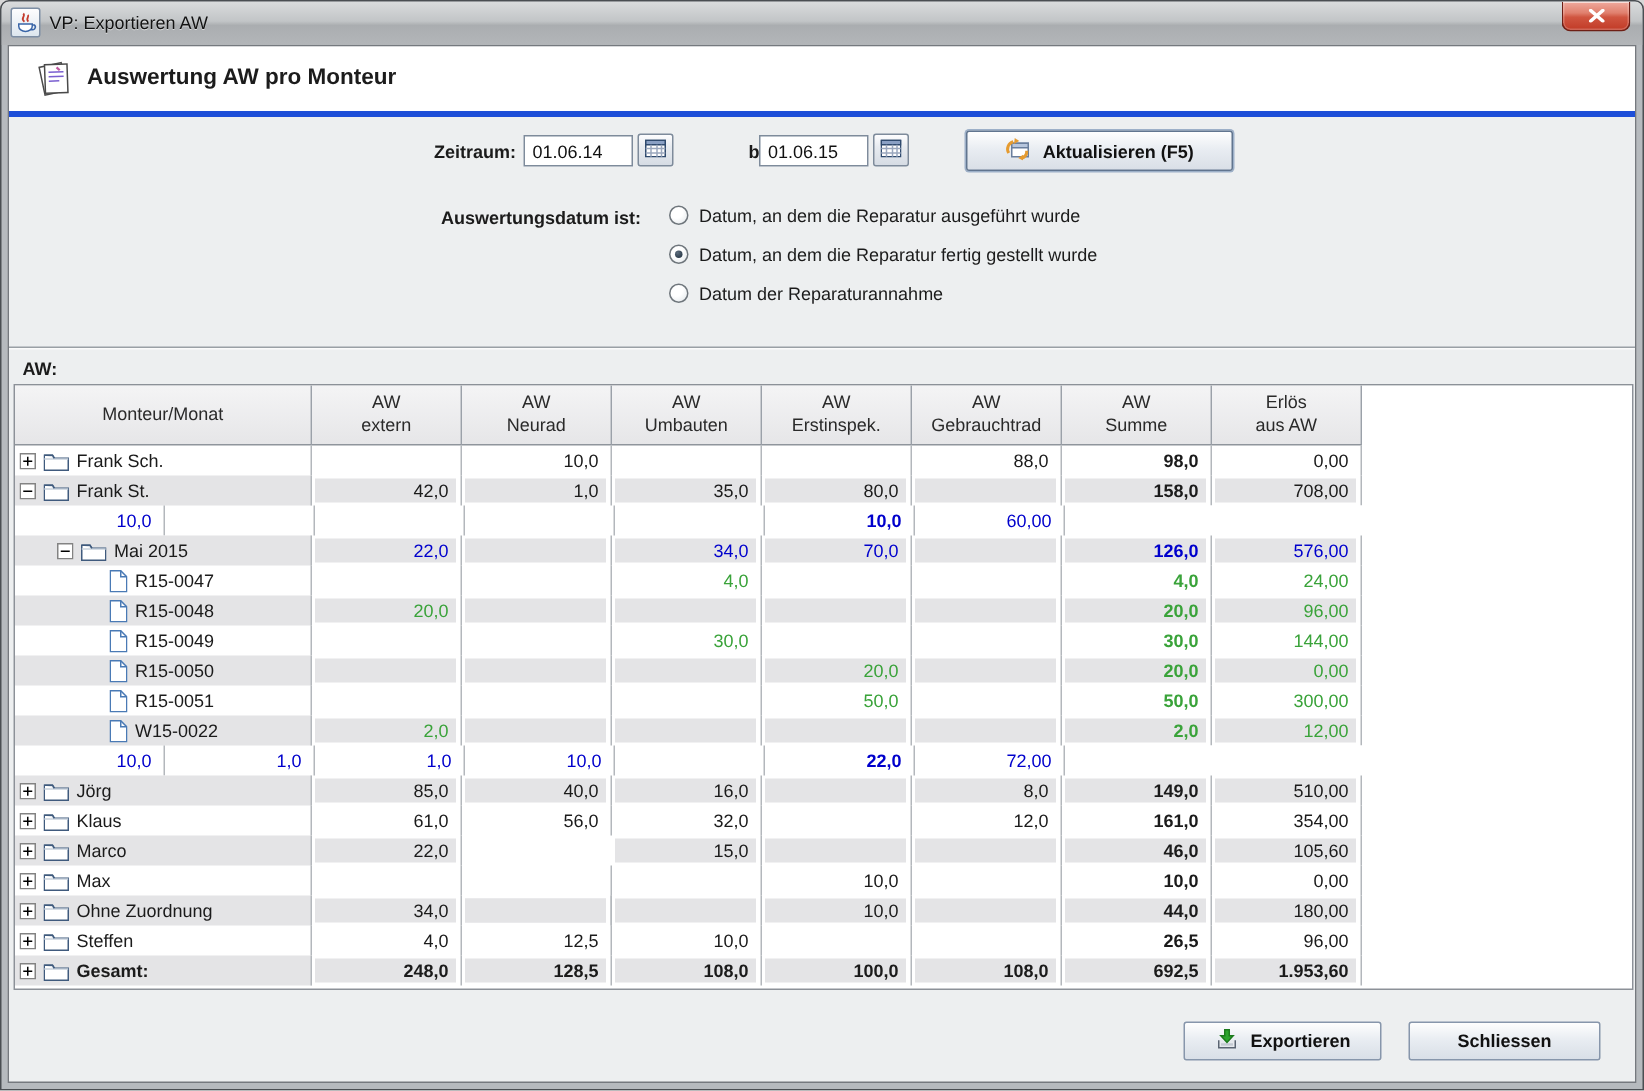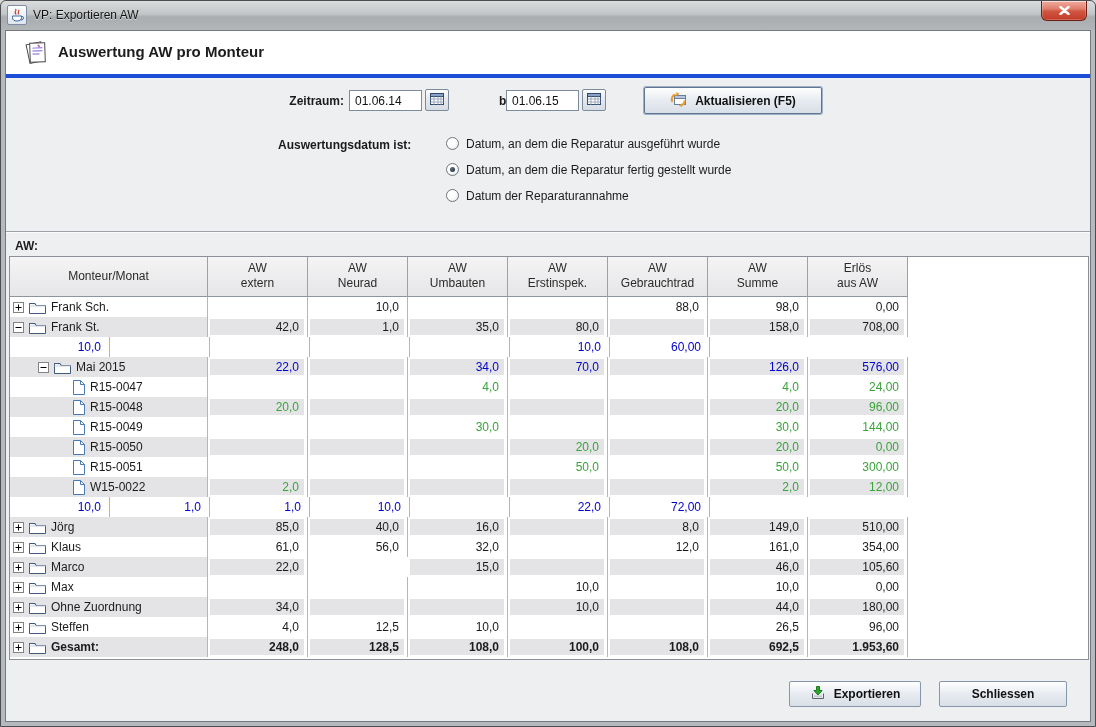--- a/index.html
+++ b/index.html
@@ -43,21 +43,21 @@
     border:1px solid #7e8b9b;border-radius:2px;display:flex;align-items:center;justify-content:center;
     padding:0;cursor:pointer;}
   .cb-from{left:419px;}
   .cb-to{left:576px;}
   .lbl-bis{left:452px;top:63px;padding-left:41px;}
   .refresh-btn{position:absolute;left:638px;top:56px;width:178px;height:27px;
     background:linear-gradient(180deg,#fefefe,#e9edf2 45%,#d9dfe7);
     border:1px solid #61758f;border-radius:2px;box-shadow:0 0 0 1px #9db0c8;
     font-family:"Liberation Sans",sans-serif;font-size:12px;font-weight:bold;color:#111;
     display:flex;align-items:center;justify-content:center;gap:8px;cursor:pointer;}
-  .lbl-awd{left:272px;top:107px;text-align:center;}
+  .lbl-awd{left:288px;top:107px;text-align:center;}
   .radio-row{position:absolute;left:440px;height:17px;display:flex;align-items:center;gap:7px;cursor:pointer;}
   .radio-circle{width:13px;height:13px;border-radius:50%;border:1px solid #6f767c;
     background:radial-gradient(circle at 35% 30%,#ffffff 40%,#dfe4e8);flex:none;position:relative;}
   .radio-circle .dot{display:none;}
   .radio-circle.checked .dot{display:block;position:absolute;left:3px;top:3px;width:5px;height:5px;
     border-radius:50%;background:radial-gradient(circle at 35% 30%,#5d6d7d,#1d2c3b);}
   .separator{position:absolute;left:0;right:0;top:200px;height:2px;
     border-top:1px solid #9aa0a5;border-bottom:1px solid #fbfbfb;}
   .aw-caption{left:9px;top:208px;}
   
@@ -75,21 +75,21 @@
   .td.tree{display:flex;align-items:center;overflow:hidden;white-space:nowrap;}
   .lv0{padding-left:3px;}.lv1{padding-left:28px;}.lv2{padding-left:63px;}
   .expander{width:11px;height:11px;flex:none;margin-right:5px;display:inline-flex;cursor:pointer;}
   .ticon{flex:none;margin-right:5px;display:inline-flex;}
   .striped .td.tree{background:#e4e4e6;}
   .val{margin:2px 3px 2px 2px;height:16px;line-height:16px;text-align:right;padding-right:5px;
     background:#fff;}
   .striped .val{background:#e4e4e6;}
   .c-blue{color:#0000cc;}
   .c-green{color:#3aa33a;}
-  .bold{font-weight:normal;}
+  .bold{font-weight:bold;}
   .rbold .tlabel,.rbold .val{font-weight:bold;}
   
   .btn{position:absolute;top:650px;height:26px;
     background:linear-gradient(180deg,#fefefe,#e9edf2 45%,#d9dfe7);
     border:1px solid #8796ab;border-radius:2px;
     font-family:"Liberation Sans",sans-serif;font-size:12px;font-weight:bold;color:#111;
     display:flex;align-items:center;justify-content:center;gap:8px;cursor:pointer;}
   .btn-export{left:783px;width:132px;}
   .btn-close{left:933px;width:128px;}
 </style>

